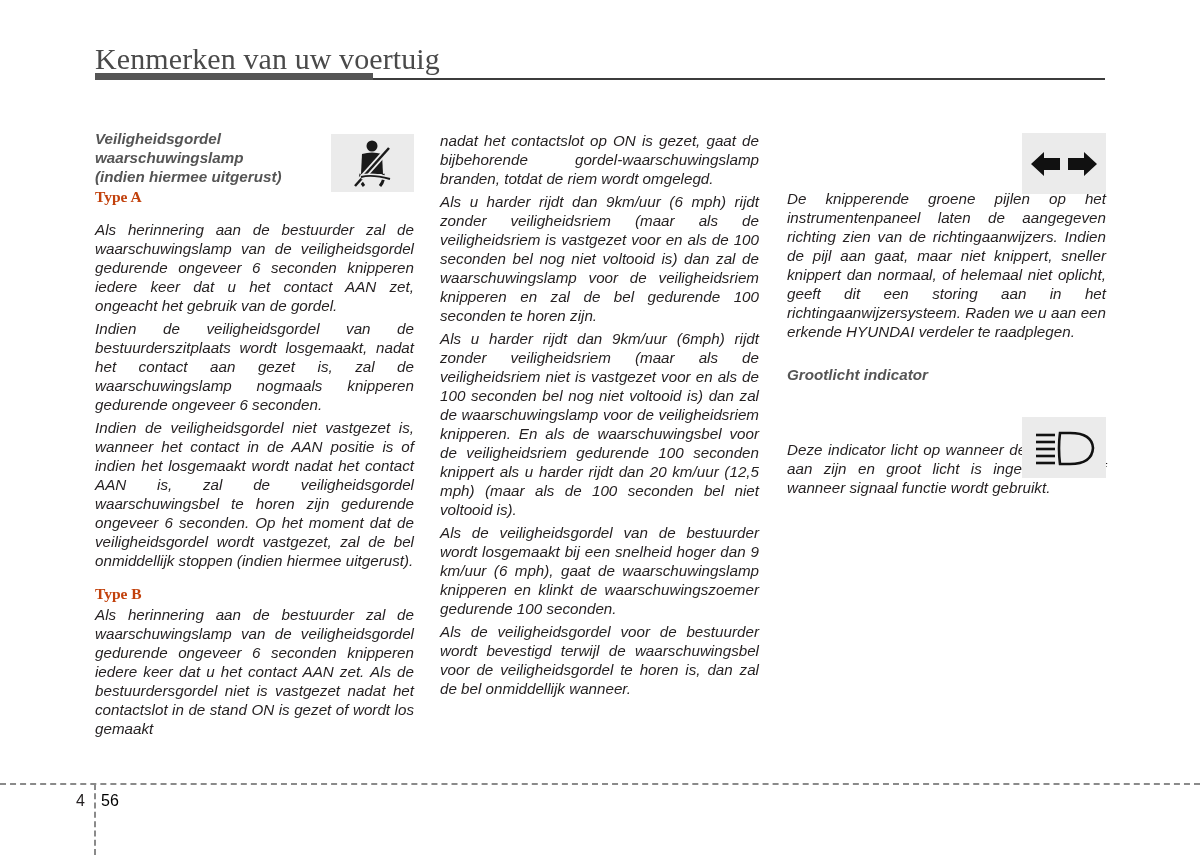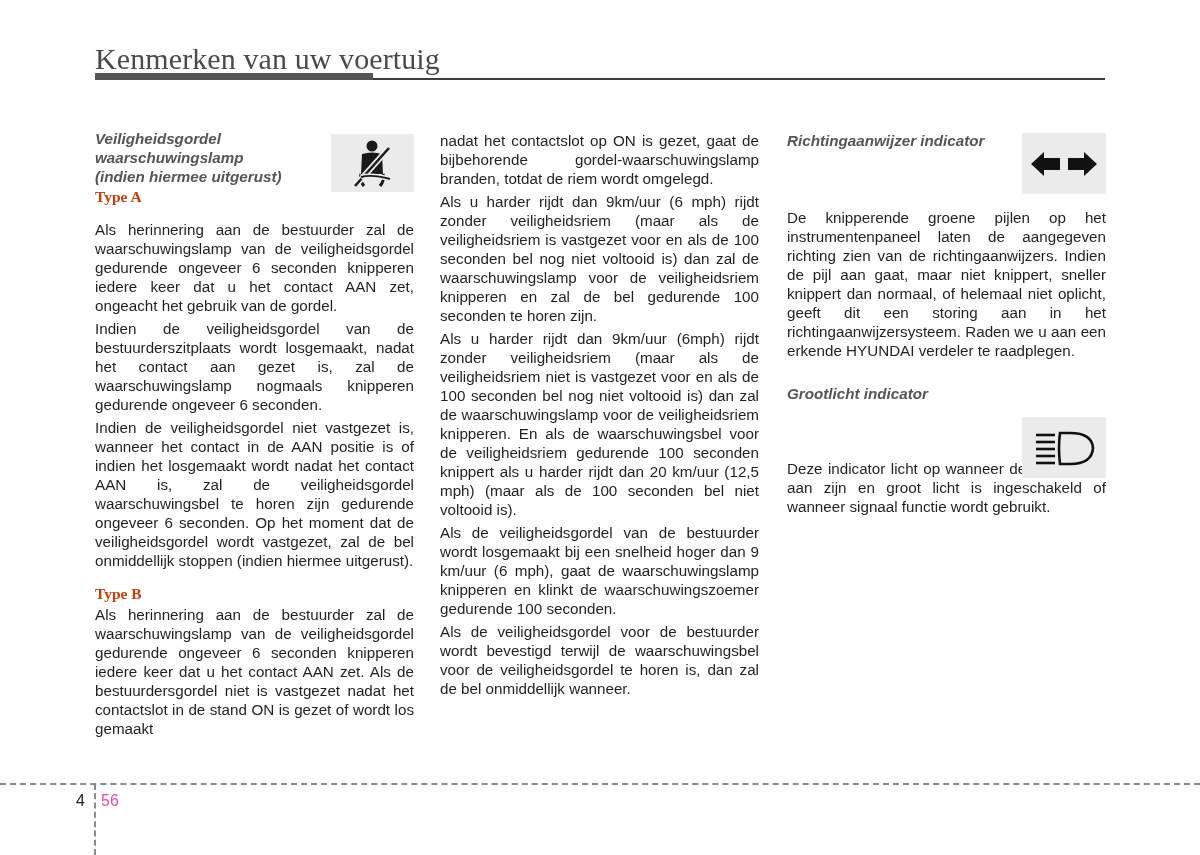--- a/index.html
+++ b/index.html
@@ -3,39 +3,39 @@
   <meta charset="utf-8">
   <style>
     html, body { margin: 0; padding: 0; background: #ffffff; }
     body { width: 1200px; height: 855px; position: relative; overflow: hidden; font-family: "Liberation Sans", sans-serif; color: #231f20; }
 
     .header-title { position: absolute; left: 95px; top: 42px; font-family: "Liberation Serif", serif; font-size: 30px; color: #4a4a4a; letter-spacing: 0.1px; }
     .header-bar { position: absolute; left: 95px; top: 73px; width: 278px; height: 7px; background: #555555; }
     .header-rule { position: absolute; left: 373px; top: 78px; width: 732px; height: 2px; background: #3c3c3c; }
 
     .col { position: absolute; font-size: 15.2px; line-height: 19px; text-align: justify; }
-    .col p { margin: 0 0 4px 0; }
+    .col p { margin: 0 0 4px 0; font-style: italic; }
     .col1 { left: 95px; top: 129px; width: 319px; }
     .col2 { left: 440px; top: 131px; width: 319px; }
     .col3 { left: 787px; top: 131px; width: 319px; }
 
     .sec-title { font-style: italic; font-weight: bold; color: #555555; font-size: 15.2px; line-height: 19px; margin: 0; text-align: left; }
     .type-label { font-family: "Liberation Serif", serif; font-weight: bold; font-size: 15.5px; margin: 1px 0 14px 0; color: #c2410c; }
     .type-label.b { margin: 0 0 2px 0; }
 
     .icon-box { position: absolute; background: #ebebeb; }
     .icon-seatbelt { left: 331px; top: 134px; width: 83px; height: 58px; }
     .icon-turn { left: 1022px; top: 133px; width: 84px; height: 61px; }
     .icon-beam { left: 1022px; top: 417px; width: 84px; height: 61px; }
     .icon-box svg { display: block; width: 100%; height: 100%; }
 
     .dash-h { position: absolute; left: 0; top: 783px; width: 1200px; height: 0; border-top: 2px dashed #8a8a8a; }
     .dash-v { position: absolute; left: 94px; top: 784px; width: 0; height: 71px; border-left: 2px dashed #8a8a8a; }
     .page-chapter { position: absolute; left: 76px; top: 792px; font-size: 16px; color: #231f20; }
-    .page-num { position: absolute; left: 101px; top: 792px; font-size: 16px; color: #ec4899; }
+    .page-num { position: absolute; left: 101px; top: 792px; font-size: 16px; color: #000000; }
   </style>
 </head>
 <body>
 
 <div>
   <div class="header-title">Kenmerken van uw voertuig</div>
   <div class="header-bar"></div>
   <div class="header-rule"></div>
 </div>
 
@@ -68,21 +68,20 @@
 
 <div class="col col2">
   <p>nadat het contactslot op ON is gezet, gaat de bijbehorende gordel-waarschuwingslamp branden, totdat de riem wordt omgelegd.</p>
   <p>Als u harder rijdt dan 9km/uur (6 mph) rijdt zonder veiligheidsriem (maar als de veiligheidsriem is vastgezet voor en als de 100 seconden bel nog niet voltooid is) dan zal de waarschuwingslamp voor de veiligheidsriem knipperen en zal de bel gedurende 100 seconden te horen zijn.</p>
   <p>Als u harder rijdt dan 9km/uur (6mph) rijdt zonder veiligheidsriem (maar als de veiligheidsriem niet is vastgezet voor en als de 100 seconden bel nog niet voltooid is) dan zal de waarschuwingslamp voor de veiligheidsriem knipperen. En als de waarschuwingsbel voor de veiligheidsriem gedurende 100 seconden knippert als u harder rijdt dan 20 km/uur (12,5 mph) (maar als de 100 seconden bel niet voltooid is).</p>
   <p>Als de veiligheidsgordel van de bestuurder wordt losgemaakt bij een snelheid hoger dan 9 km/uur (6 mph), gaat de waarschuwingslamp knipperen en klinkt de waarschuwingszoemer gedurende 100 seconden.</p>
   <p>Als de veiligheidsgordel voor de bestuurder wordt bevestigd terwijl de waarschuwingsbel voor de veiligheidsgordel te horen is, dan zal de bel onmiddellijk wanneer.</p>
 </div>
 
 <div class="col col3">
-  <h3 class="sec-title">Richtingaanwijzer indicator</h3>
   <p style="margin-top:58px;">De knipperende groene pijlen op het instrumentenpaneel laten de aangegeven richting zien van de richtingaanwijzers. Indien de pijl aan gaat, maar niet knippert, sneller knippert dan normaal, of helemaal niet oplicht, geeft dit een storing aan in het richtingaanwijzersysteem. Raden we u aan een erkende HYUNDAI verdeler te raadplegen.</p>
   <h3 class="sec-title" style="margin-top:24px;">Grootlicht indicator</h3>
   <p style="margin-top:56px;">Deze indicator licht op wanneer de koplampen aan zijn en groot licht is ingeschakeld of wanneer signaal functie wordt gebruikt.</p>
 </div>
 
 <div class="icon-box icon-turn">
   <svg viewBox="0 0 84 61" xmlns="http://www.w3.org/2000/svg">
     <path d="M9 31 L22 19 L22 25 L38 25 L38 37 L22 37 L22 43 Z" fill="#111111"></path>
     <path d="M75 31 L62 19 L62 25 L46 25 L46 37 L62 37 L62 43 Z" fill="#111111"></path>
   </svg>

